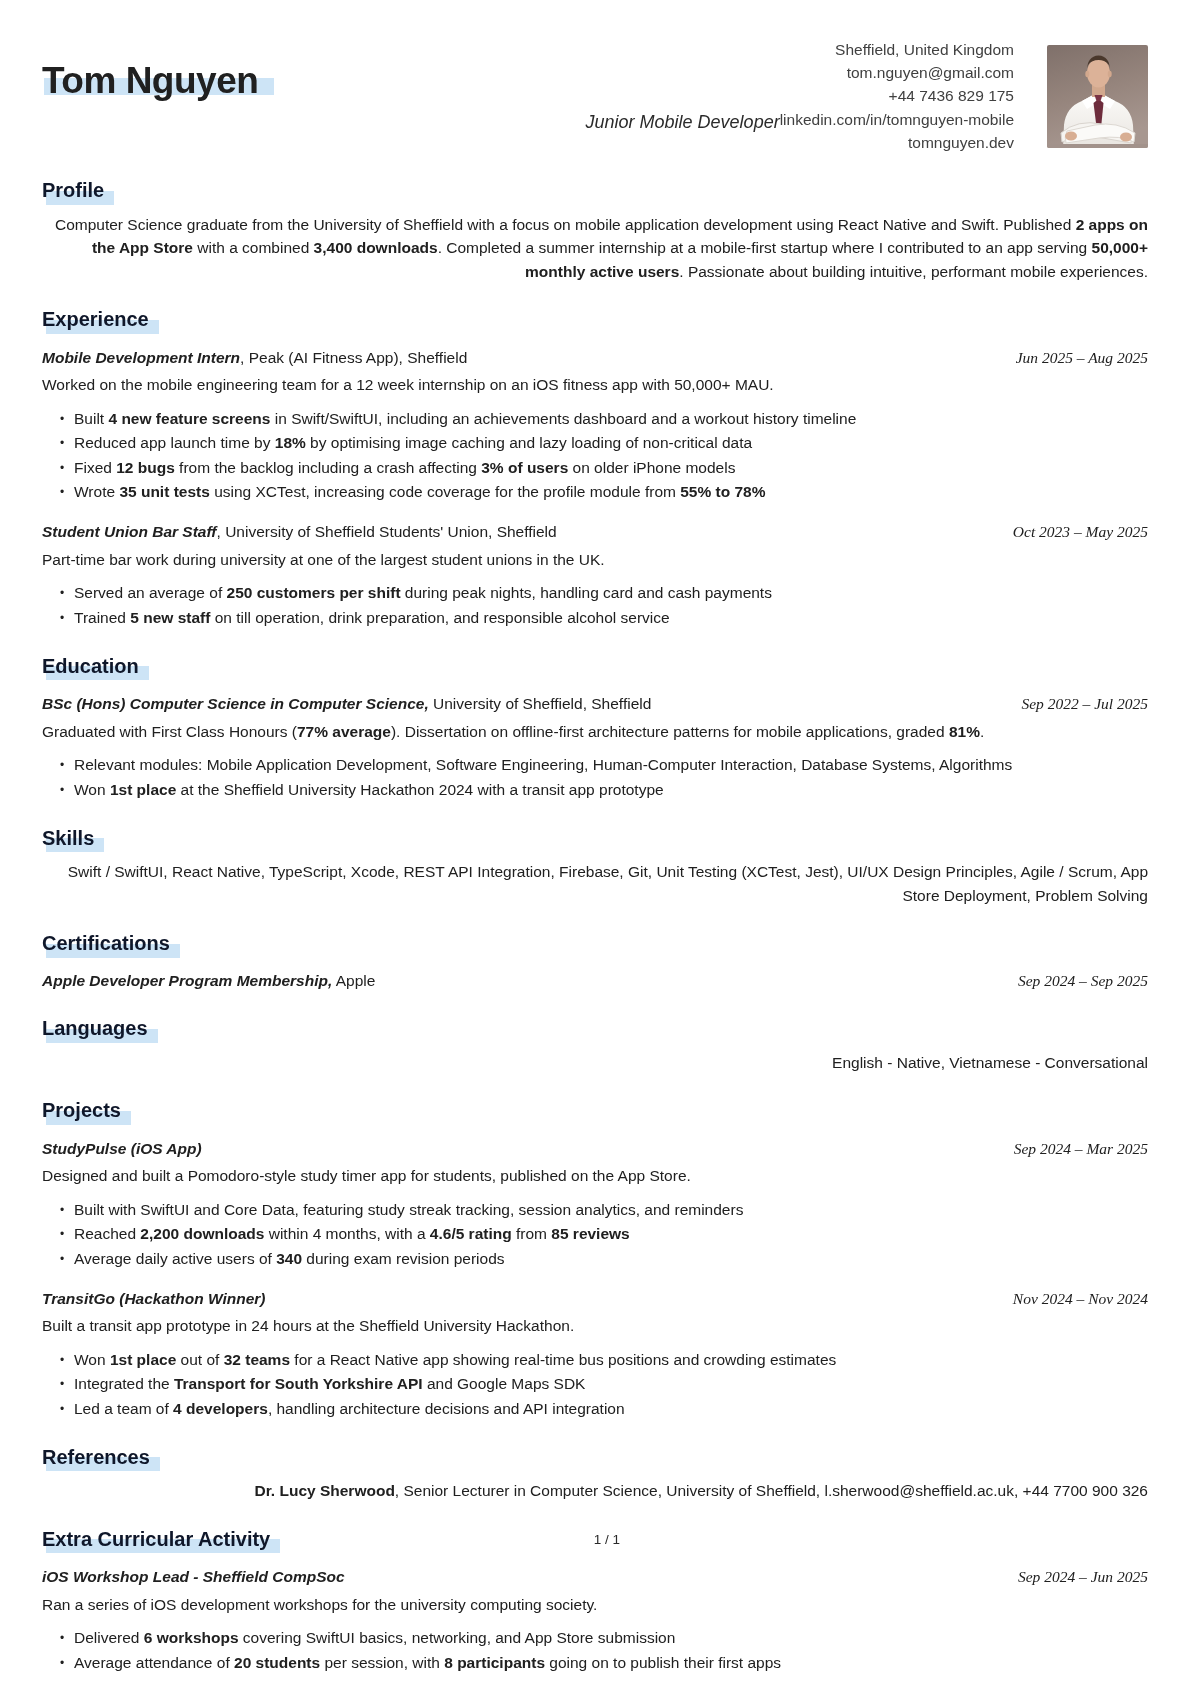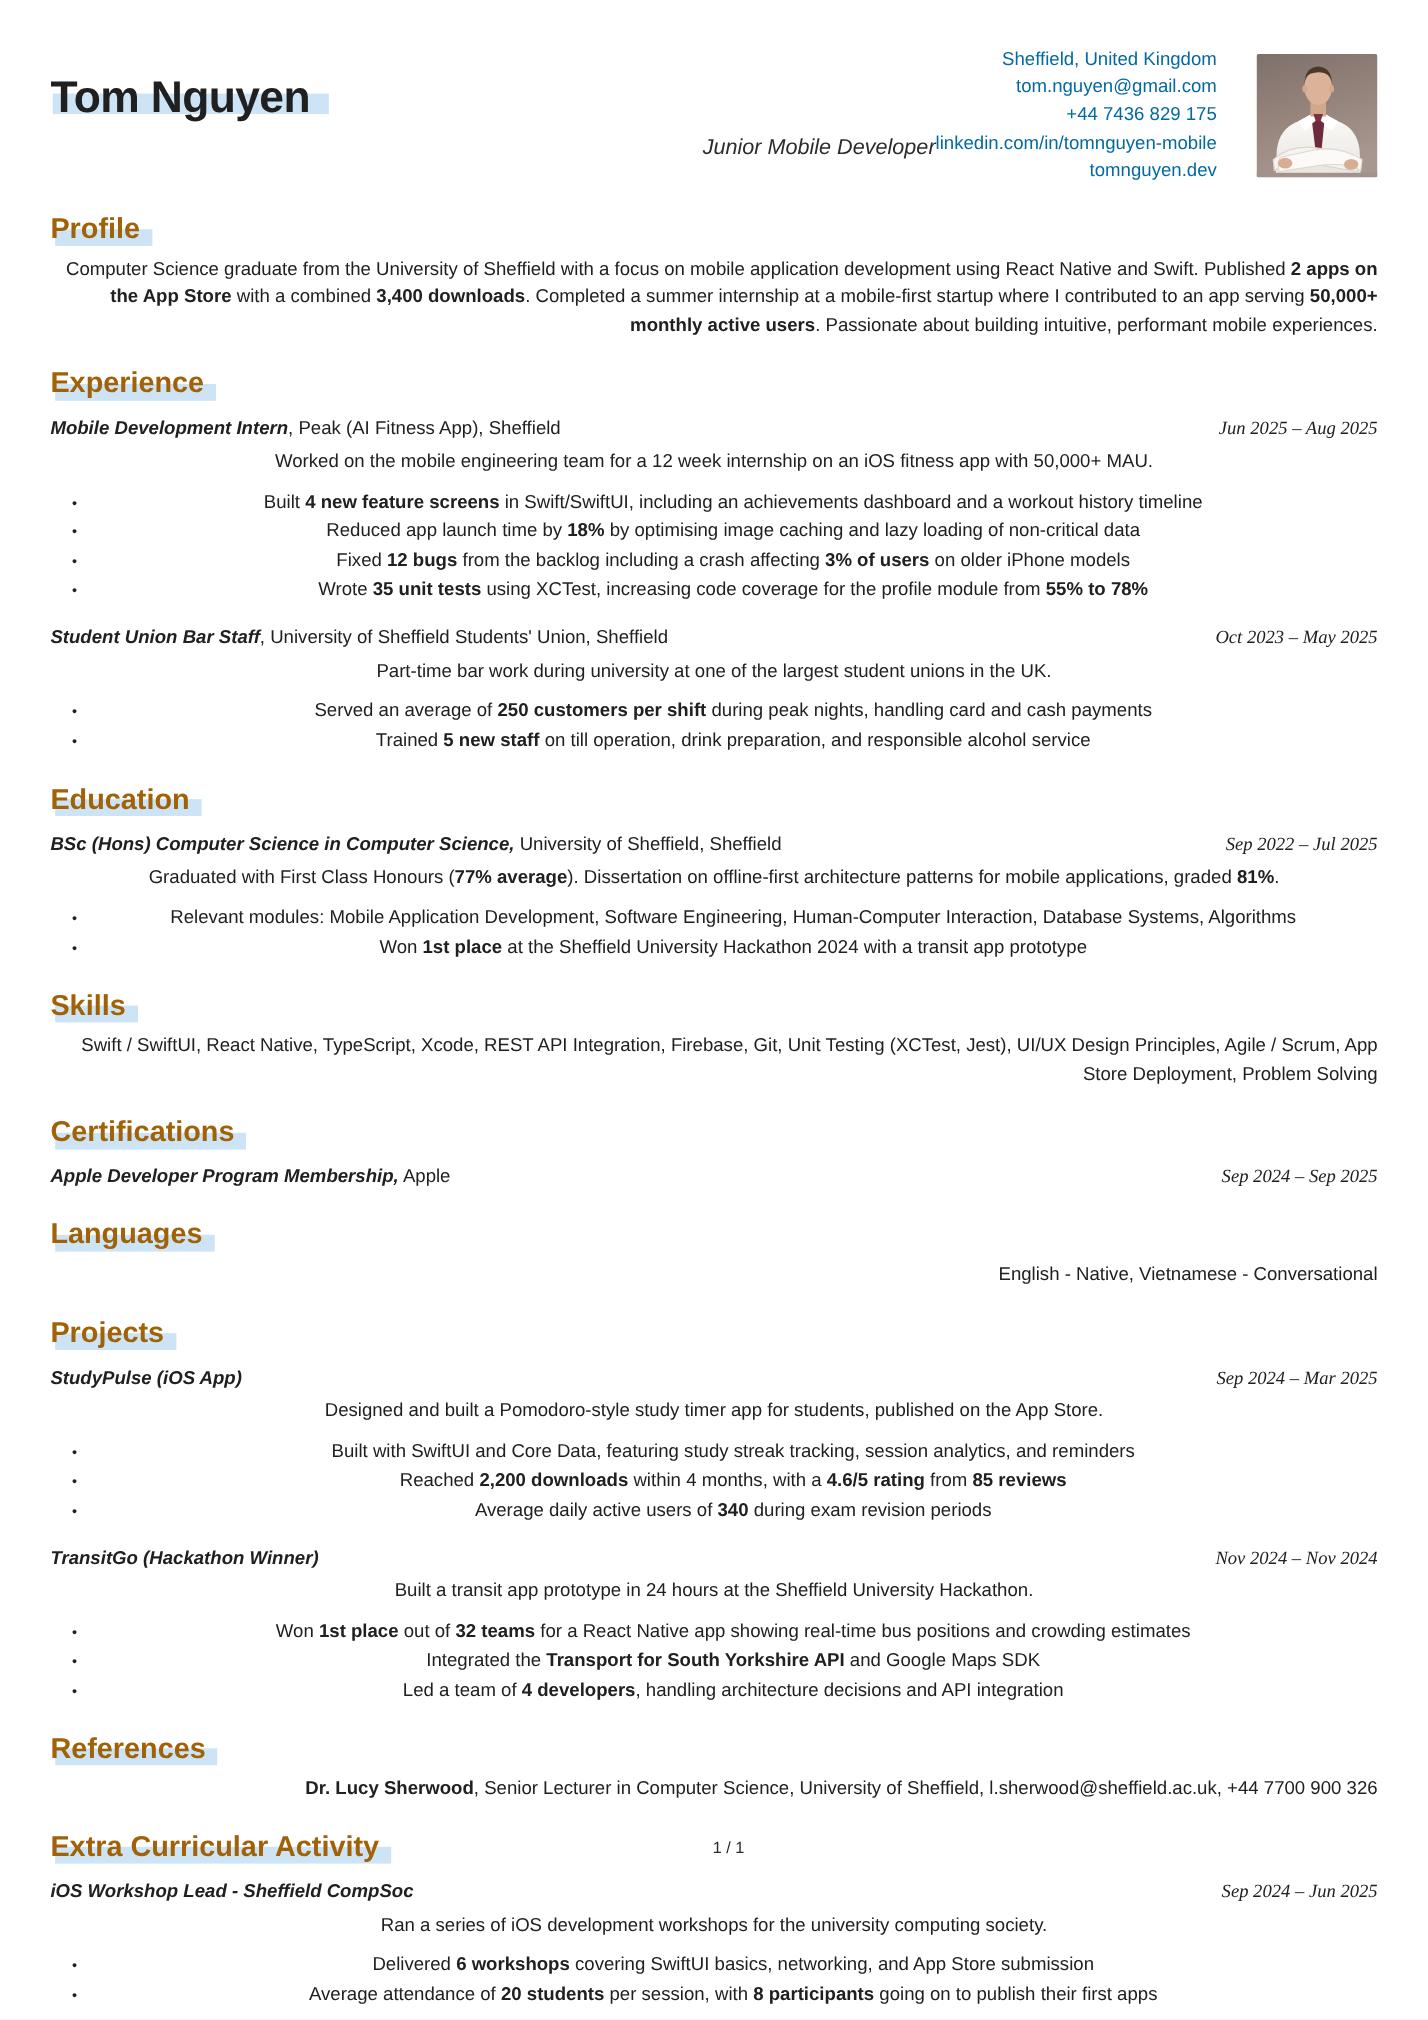--- a/index.html
+++ b/index.html
@@ -12,32 +12,32 @@
   }
   
   .header { display:flex; align-items:flex-start; }
   .name-block { flex:1; padding-top:24px; }
   h1 { font-size:37px; line-height:1.15; font-weight:700; letter-spacing:-0.5px;
        position:relative; z-index:0; display:inline-block; }
   h1 .hl-name { position:relative; display:inline-block; }
   h1 .hl-name::after { content:""; position:absolute; z-index:-1; left:2px; right:-16px;
        top:42%; height:40%; background:var(--hl,#cde4f6); }
   .role { margin-top:8px; font-size:18px; font-style:italic; color:#2b2b2b;text-align:right; }
-  .contact { text-align:right; font-size:15.5px; line-height:23.2px; margin-right:33px; padding-top:2px; color:#0369a1; }
+  .contact { text-align:right; font-size:15.5px; line-height:23.2px; margin-right:33px; padding-top:2px; color:#404040; }
   .photo { width:101px; height:103px; margin-top:9px; flex:0 0 auto; border-radius:2px; overflow:hidden; }
   .photo svg { display:block; }
   
-  h2 { font-size:24px; font-weight:700; color:#a16207; margin:25px 0 10px 0;
+  h2 { font-size:20px; font-weight:700; color:#0f172a; margin:25px 0 10px 0;
        position:relative; z-index:0; }
   h2 .hl { position:relative; display:inline-block; }
   h2 .hl::after { content:""; position:absolute; z-index:-1; left:4px; right:-10px;
        bottom:-2px; height:58%; background:var(--hl,#cde4f6); }
   .para { color:#202020;text-align:right; }
   b { font-weight:700; }
-  .entry { margin-top:16px;text-align:center; }
+  .entry { margin-top:16px; }
   .entry:first-of-type { margin-top:14px; }
   .entry-head { display:flex; justify-content:space-between; align-items:baseline; }
   .entry-title .bt { font-weight:700; font-style:italic; }
   .date { font-style:italic; white-space:nowrap; padding-left:20px;font-family:Liberation Serif, serif; }
   .entry-sub { margin-top:4px; }
   ul.bullets { list-style:none; margin:10px 0 0 0; padding-left:18px; }
   ul.bullets li { position:relative; padding-left:14px; line-height:24px; margin-bottom:0.5px; }
   ul.bullets li::before { content:"•"; position:absolute; left:0; top:0; font-size:12px; color:#202020; }
   .single-line { margin-top:12px; }
   

